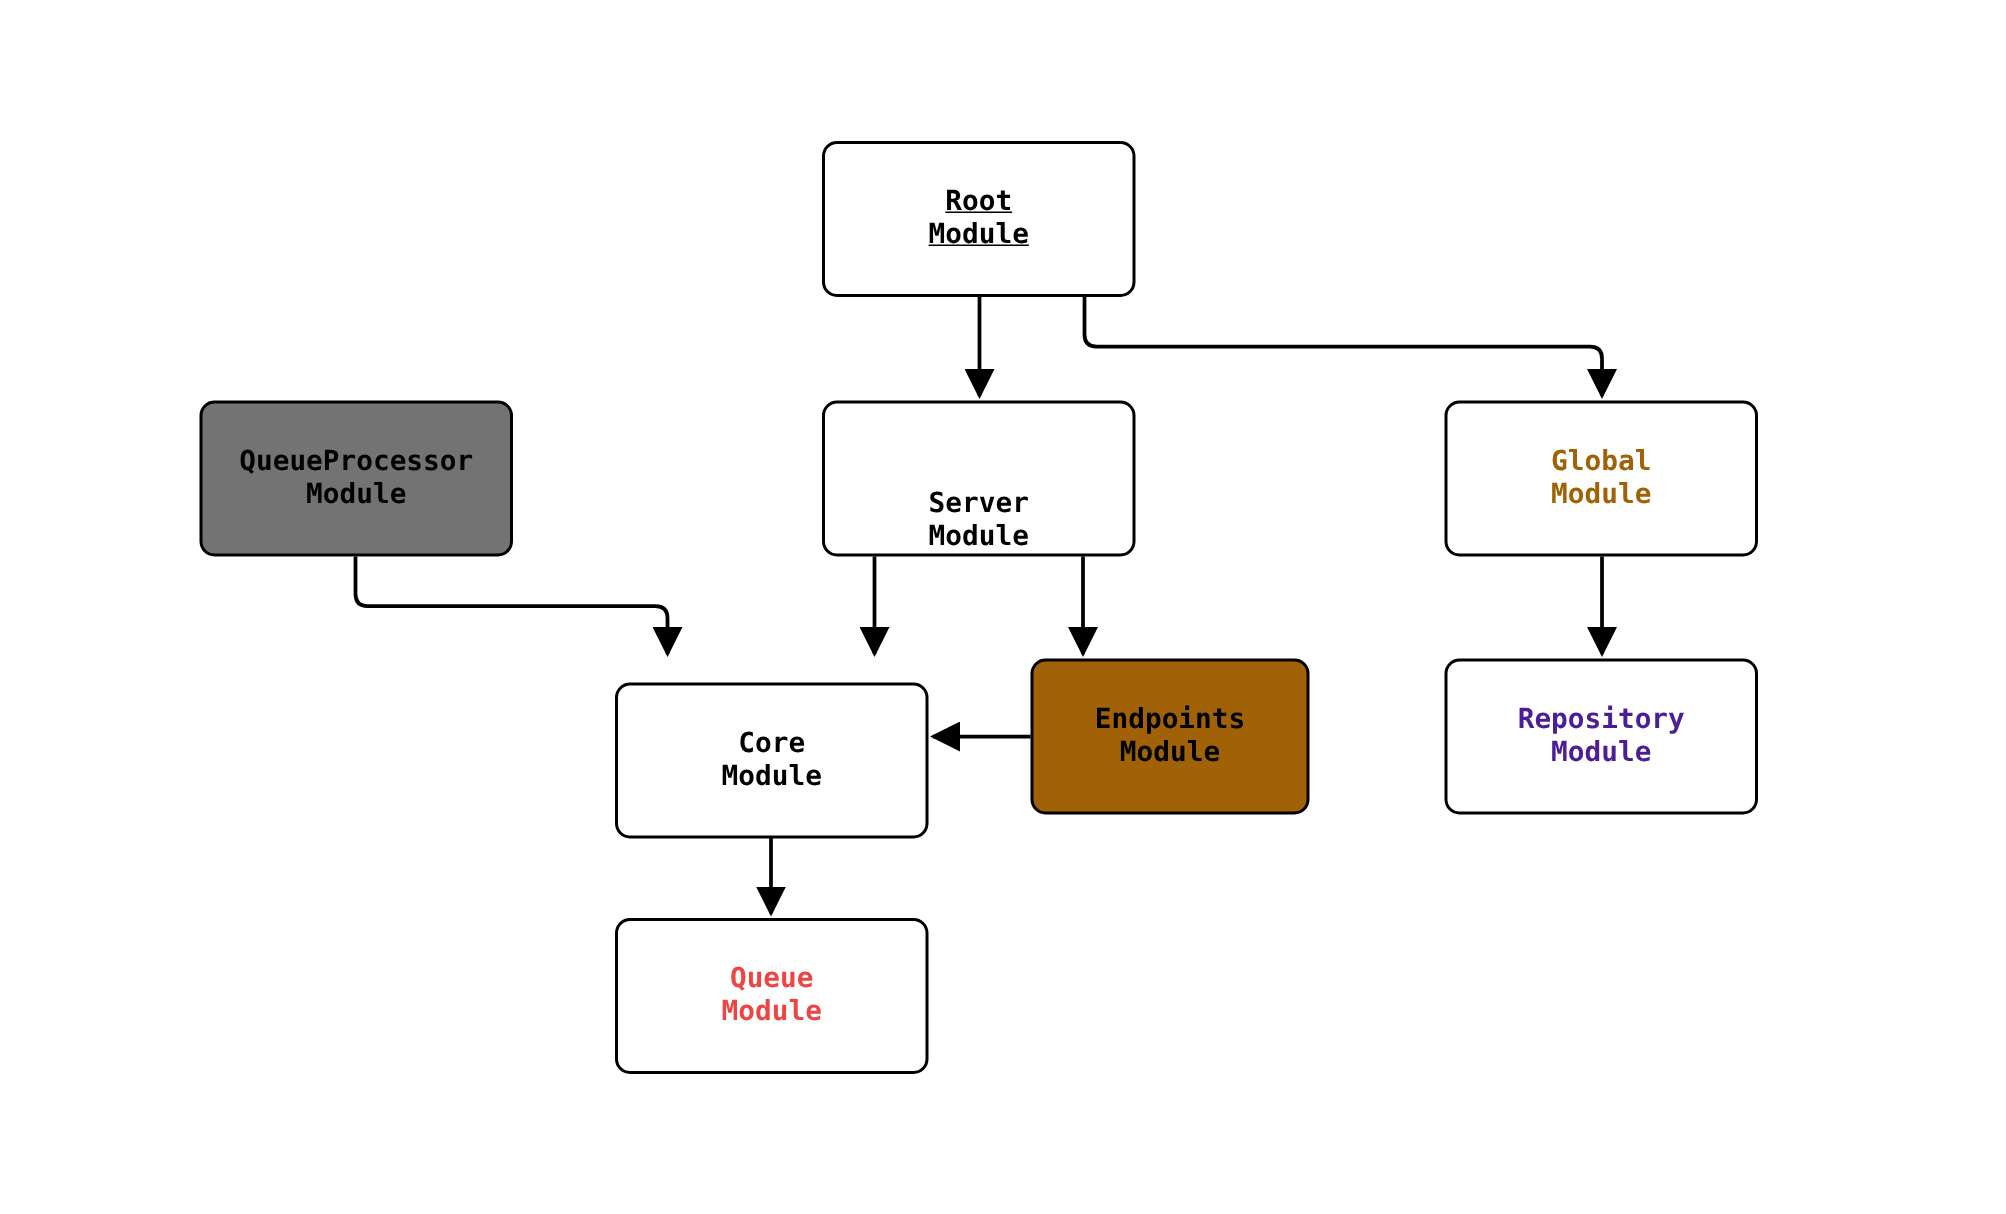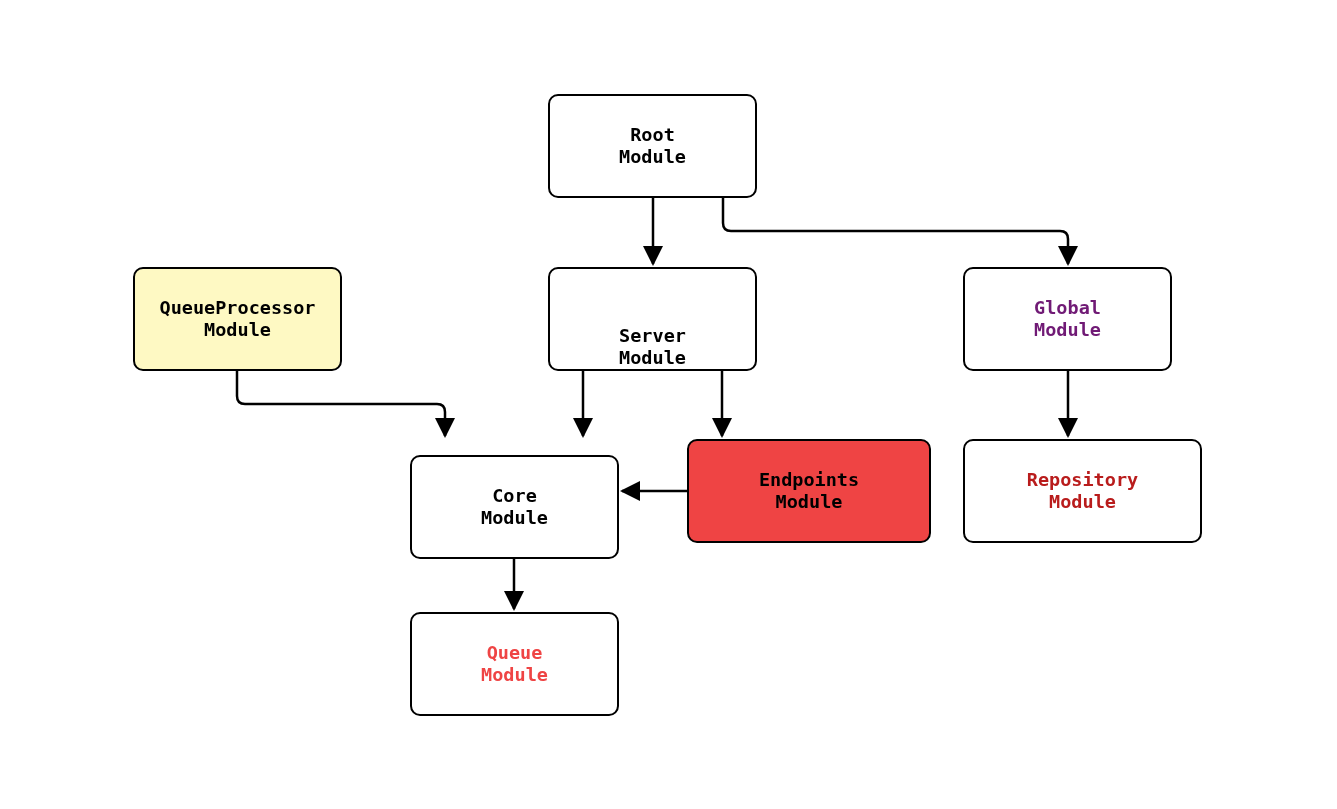--- a/index.html
+++ b/index.html
@@ -56,45 +56,45 @@
     </defs>
   <path class="edge" d="M653,198 L653,264" stroke="#000000" marker-end="url(#arrow)"></path>
       <path class="edge" d="M723,198 L723,223 Q723,231 731,231 L1060,231 Q1068,231 1068,239 L1068,264" stroke="#000000" marker-end="url(#arrow)"></path>
       <path class="edge" d="M237,371 L237,396 Q237,404 245,404 L437,404 Q445,404 445,412 L445,436" stroke="#000000" marker-end="url(#arrow)"></path>
       <path class="edge" d="M583,371 L583,436" stroke="#000000" marker-end="url(#arrow)"></path>
       <path class="edge" d="M722,371 L722,436" stroke="#000000" marker-end="url(#arrow)"></path>
       <path class="edge" d="M687,491 L622,491" stroke="#000000" marker-end="url(#arrow)"></path>
       <path class="edge" d="M1068,371 L1068,436" stroke="#000000" marker-end="url(#arrow)"></path>
       <path class="edge" d="M514,543 L514,609" stroke="#000000" marker-end="url(#arrow)"></path>
     </svg>
-<div class="node" style="left: 548px; top: 94px; width: 209px; height: 104px; border-color: rgb(0, 0, 0); background: rgb(255, 255, 255); color: rgb(0, 0, 0);">
+<div class="node" style="left: 548px; top: 94px; width: 209px; height: 104px; border-color: rgb(0, 0, 0); background: rgb(255, 255, 255); color: rgb(0, 0, 0); text-decoration: underline;">
       <div>Root</div>
       <div>Module</div>
     </div>
-    <div class="node" style="left: 133px; top: 267px; width: 209px; height: 104px; border-color: rgb(0, 0, 0); background: #fef9c3; color: rgb(0, 0, 0);">
+    <div class="node" style="left: 133px; top: 267px; width: 209px; height: 104px; border-color: rgb(0, 0, 0); background: #737373; color: rgb(0, 0, 0);">
       <div>QueueProcessor</div>
       <div>Module</div>
     </div>
     <div class="node" style="left: 548px; top: 267px; width: 209px; height: 104px; border-color: rgb(0, 0, 0); background: rgb(255, 255, 255); color: rgb(0, 0, 0); justify-content: flex-end;">
       <div>Server</div>
       <div>Module</div>
     </div>
-    <div class="node" style="left: 963px; top: 267px; width: 209px; height: 104px; border-color: rgb(0, 0, 0); background: rgb(255, 255, 255); color: #701a75;">
+    <div class="node" style="left: 963px; top: 267px; width: 209px; height: 104px; border-color: rgb(0, 0, 0); background: rgb(255, 255, 255); color: #a16207;">
       <div>Global</div>
       <div>Module</div>
     </div>
     <div class="node" style="left: 410px; top: 439px; width: 209px; height: 104px; border-color: rgb(0, 0, 0); background: rgb(255, 255, 255); color: rgb(0, 0, 0); margin-top: 16px;">
       <div>Core</div>
       <div>Module</div>
     </div>
-    <div class="node" style="left: 687px; top: 439px; width: 244px; height: 104px; border-color: rgb(0, 0, 0); background: #ef4444; color: rgb(0, 0, 0);">
+    <div class="node" style="left: 687px; top: 439px; width: 186px; height: 104px; border-color: rgb(0, 0, 0); background: #a16207; color: rgb(0, 0, 0);">
       <div>Endpoints</div>
       <div>Module</div>
     </div>
-    <div class="node" style="left: 963px; top: 439px; width: 239px; height: 104px; border-color: rgb(0, 0, 0); background: rgb(255, 255, 255); color: #b91c1c;">
+    <div class="node" style="left: 963px; top: 439px; width: 209px; height: 104px; border-color: rgb(0, 0, 0); background: rgb(255, 255, 255); color: #4c1d95;">
       <div>Repository</div>
       <div>Module</div>
     </div>
     <div class="node" style="left: 410px; top: 612px; width: 209px; height: 104px; border-color: rgb(0, 0, 0); background: rgb(255, 255, 255); color: #ef4444;">
       <div>Queue</div>
       <div>Module</div>
     </div>
   </div>
 
 </body></html>

